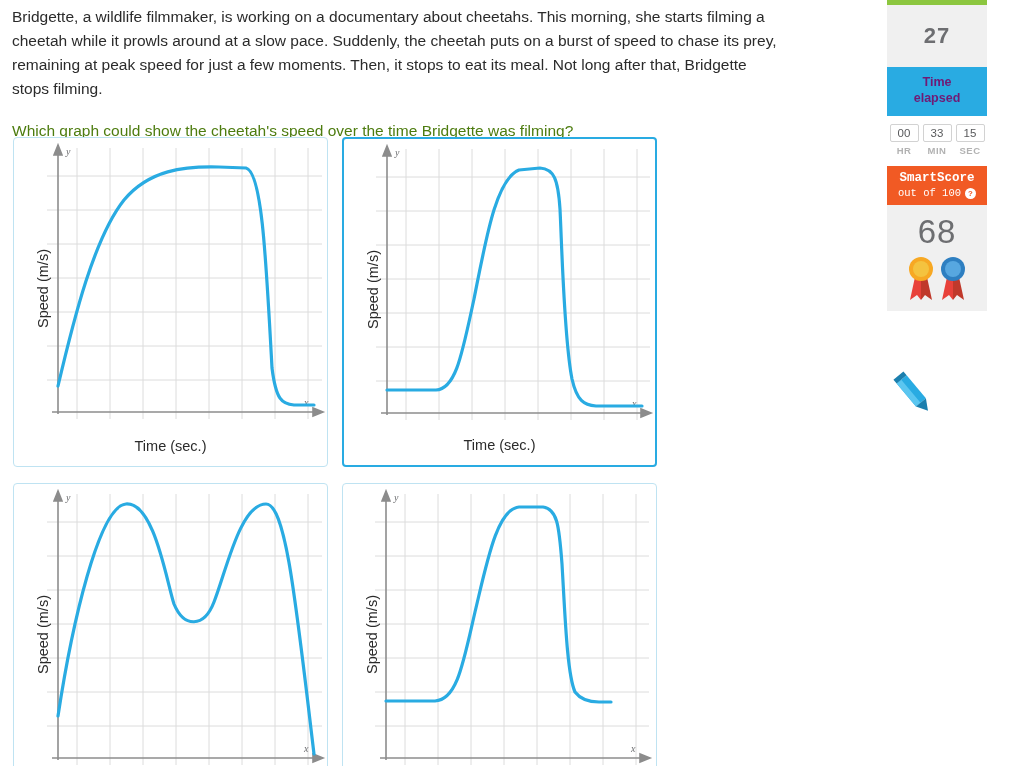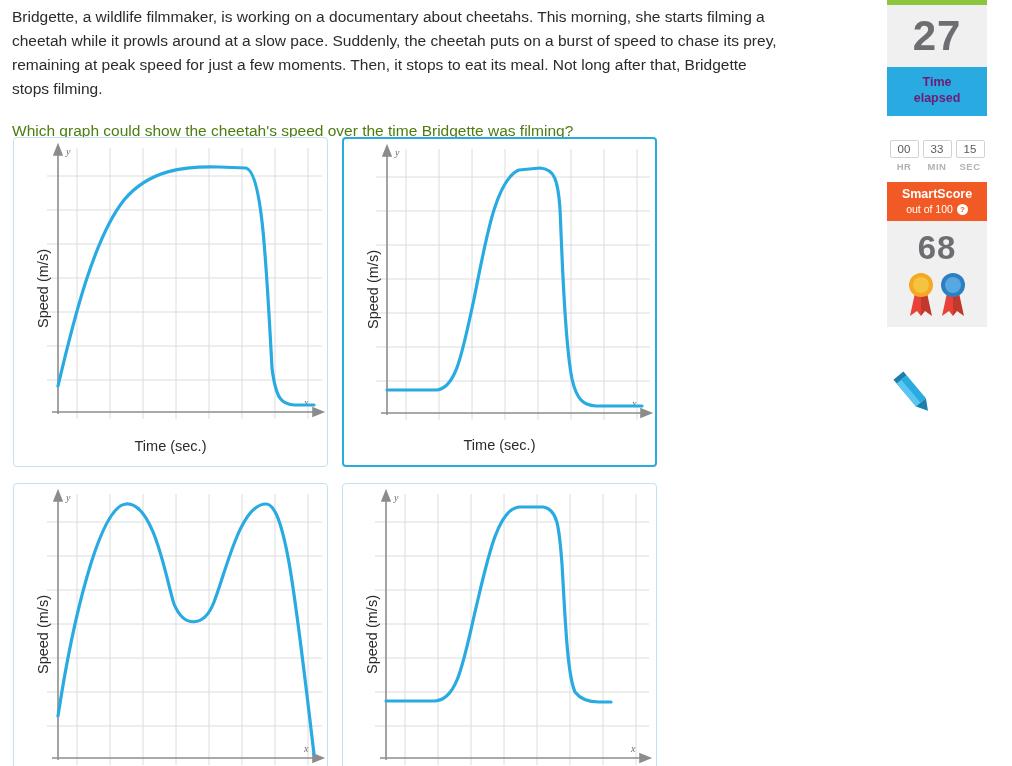--- a/index.html
+++ b/index.html
@@ -90,38 +90,38 @@
   }
   .qcount-box {
     background: #f0f0f0;
     width: 100px;
     height: 62px;
     display: flex;
     align-items: center;
     justify-content: center;
   }
   .qcount {
-    font-size: 42px;
+    font-size: 22px;
     font-weight: bold;
     color: #6d6e71;
     letter-spacing: 1px;
   }
   .time-box {
     background: #29abe2;
     width: 100px;
     padding: 8px 0 10px 0;
     text-align: center;
     color: #701a75;
     font-size: 12.5px;
     font-weight: bold;
     line-height: 1.25;
   }
   .clock {
     width: 100px;
-    padding-top: 24px;
+    padding-top: 8px;
     display: flex;
     justify-content: center;
     gap: 4px;
   }
   .clock-cell { text-align: center; width: 29px; }
   .clock-val {
     border: 1px solid #d2d2d2;
     border-radius: 2px;
     background: #fff;
     font-size: 11.5px;
@@ -135,20 +135,21 @@
     padding-top: 3px;
     letter-spacing: 0.5px;
   }
   .smartscore-head {
     margin-top: 10px;
     width: 100px;
     background: #f15a24;
     color: #ffffff;
     text-align: center;
     padding: 5px 0 6px 0;
+    font-family: Liberation Mono, monospace;
   }
   .ss-title { font-size: 12.5px; font-weight: bold; }
   .ss-sub {
     font-size: 10.5px;
     padding-top: 2px;
     display: flex;
     align-items: center;
     justify-content: center;
     gap: 4px;
   }
@@ -164,21 +165,21 @@
     text-align: center;
   }
   .ss-box {
     width: 100px;
     background: #f0f0f0;
     padding: 8px 0 10px 0;
     text-align: center;
   }
   .ss-value {
     font-size: 33px;
-    font-weight: bold;
+    font-weight: normal;
     color: #6d6e71;
     letter-spacing: 1px;
   }
   .ribbons {
     display: flex;
     justify-content: center;
     gap: 4px;
     padding-top: 4px;
   }
   .pencil {

